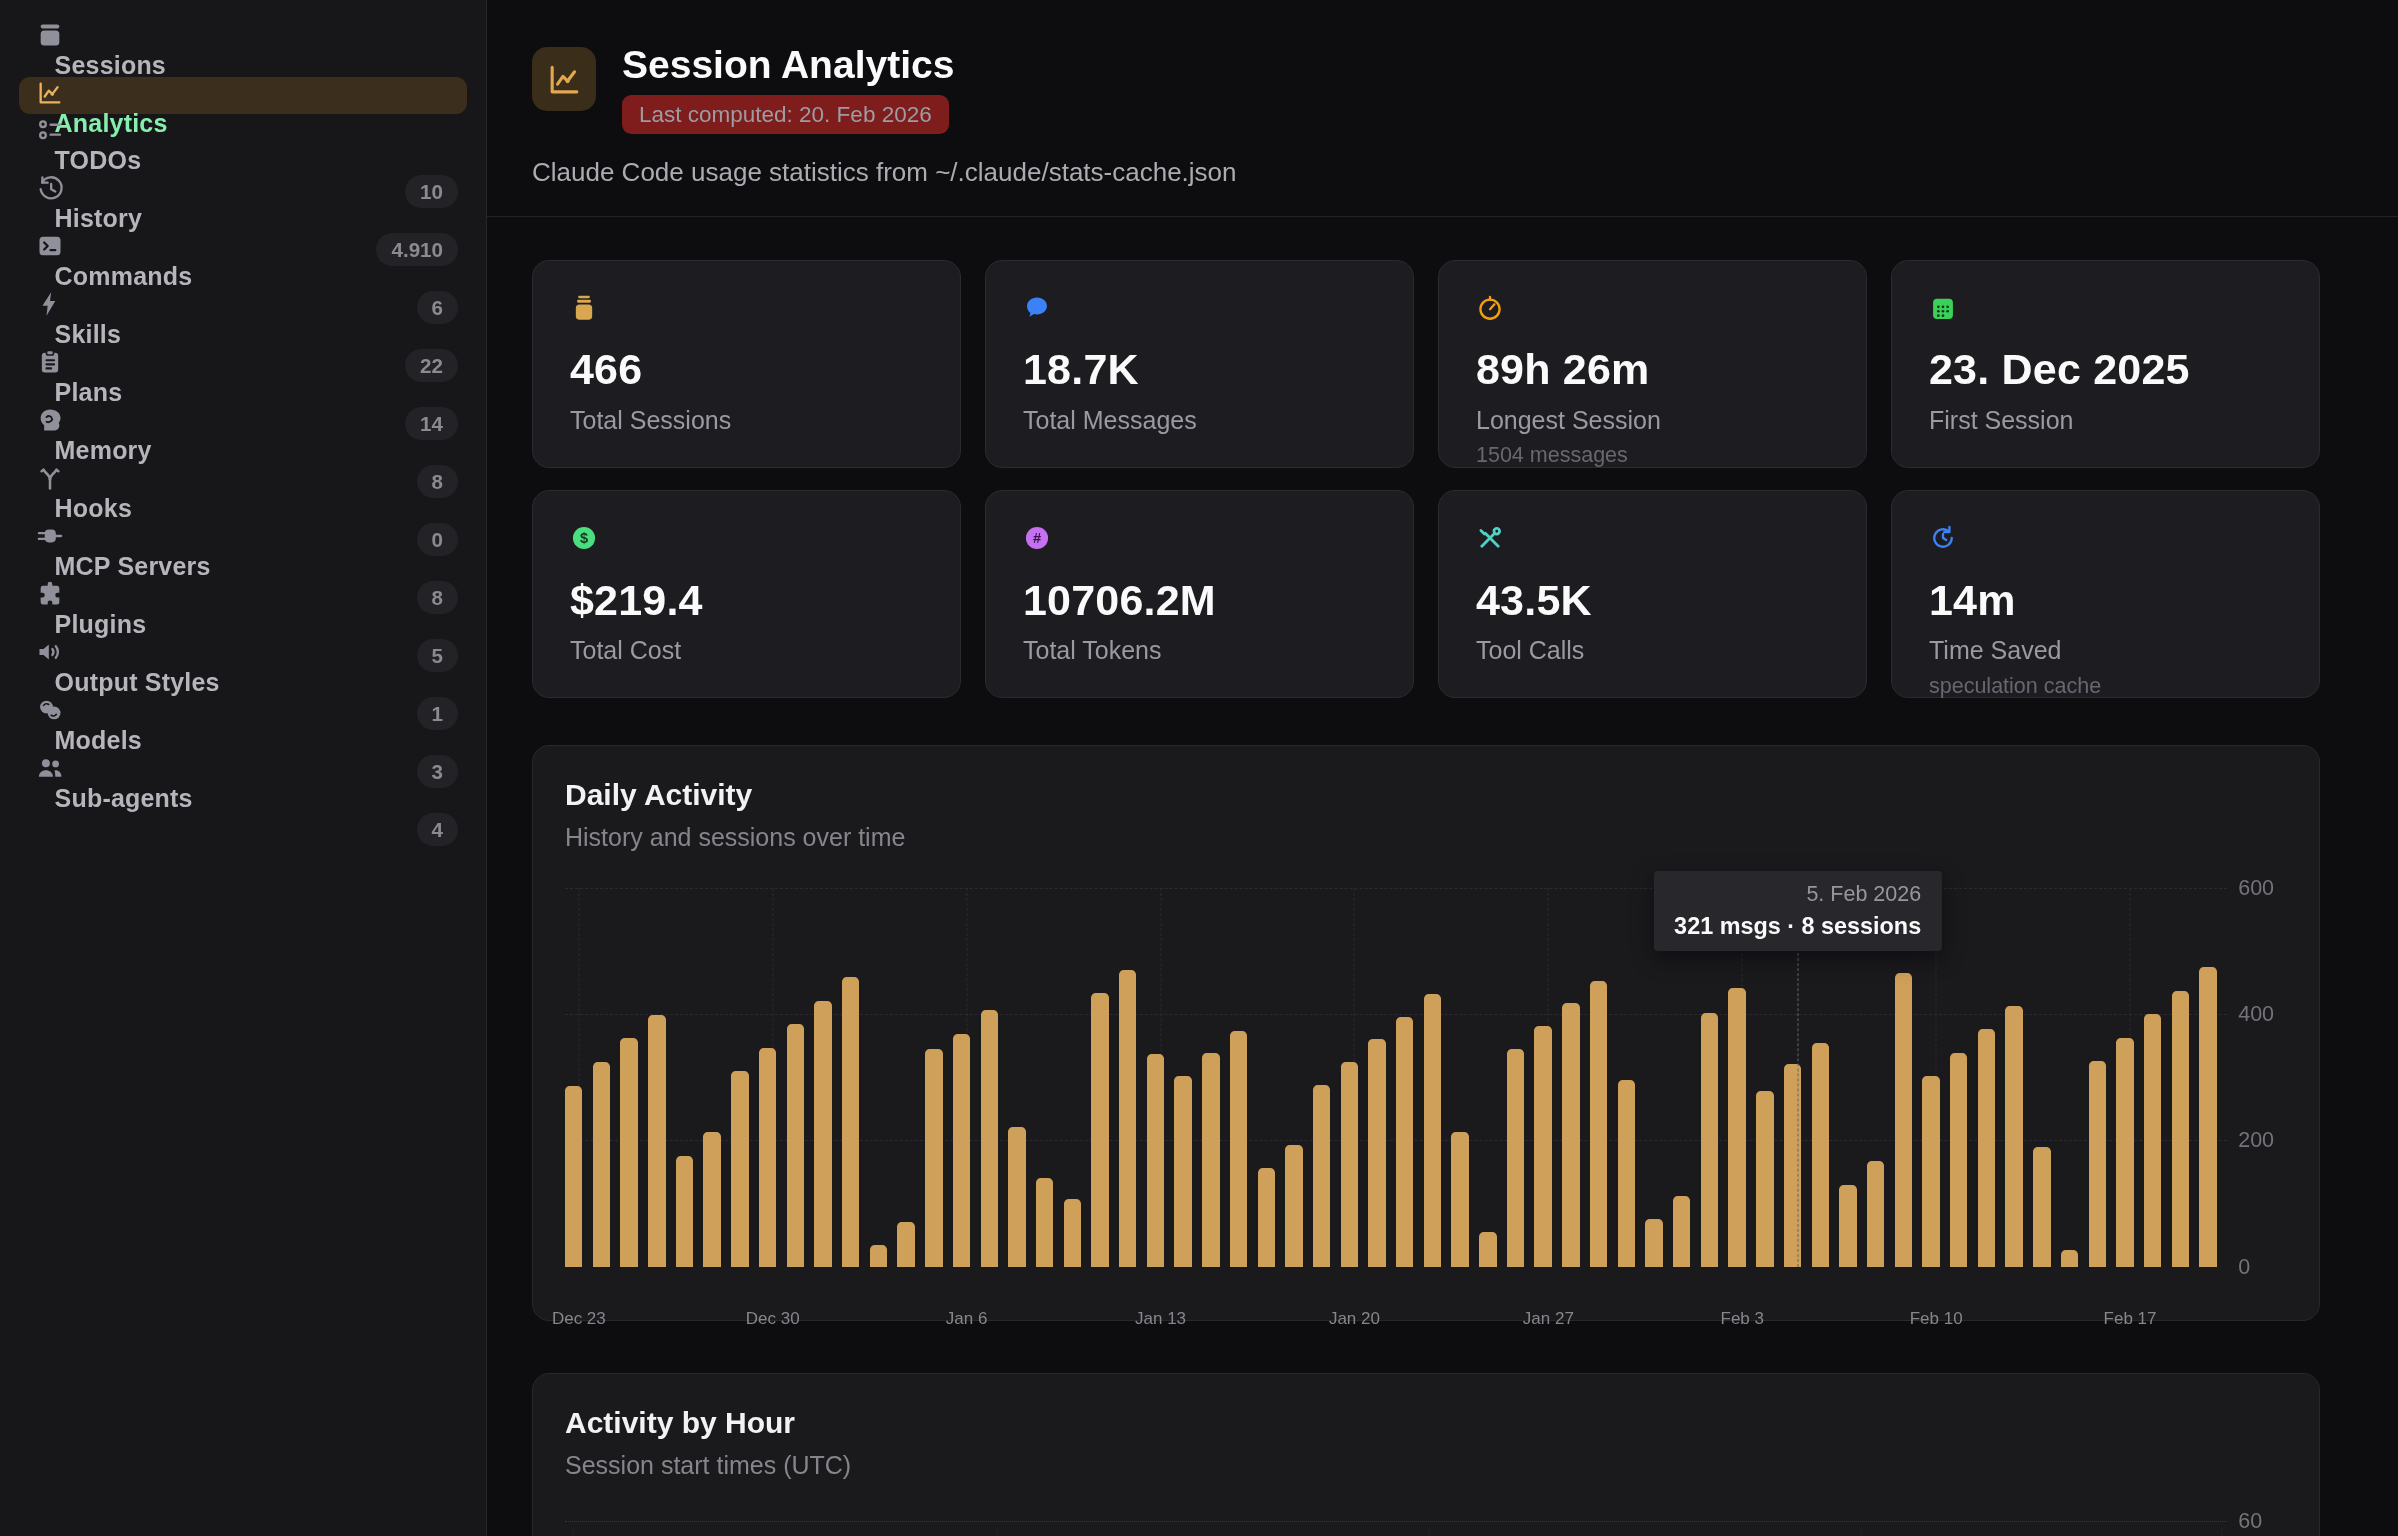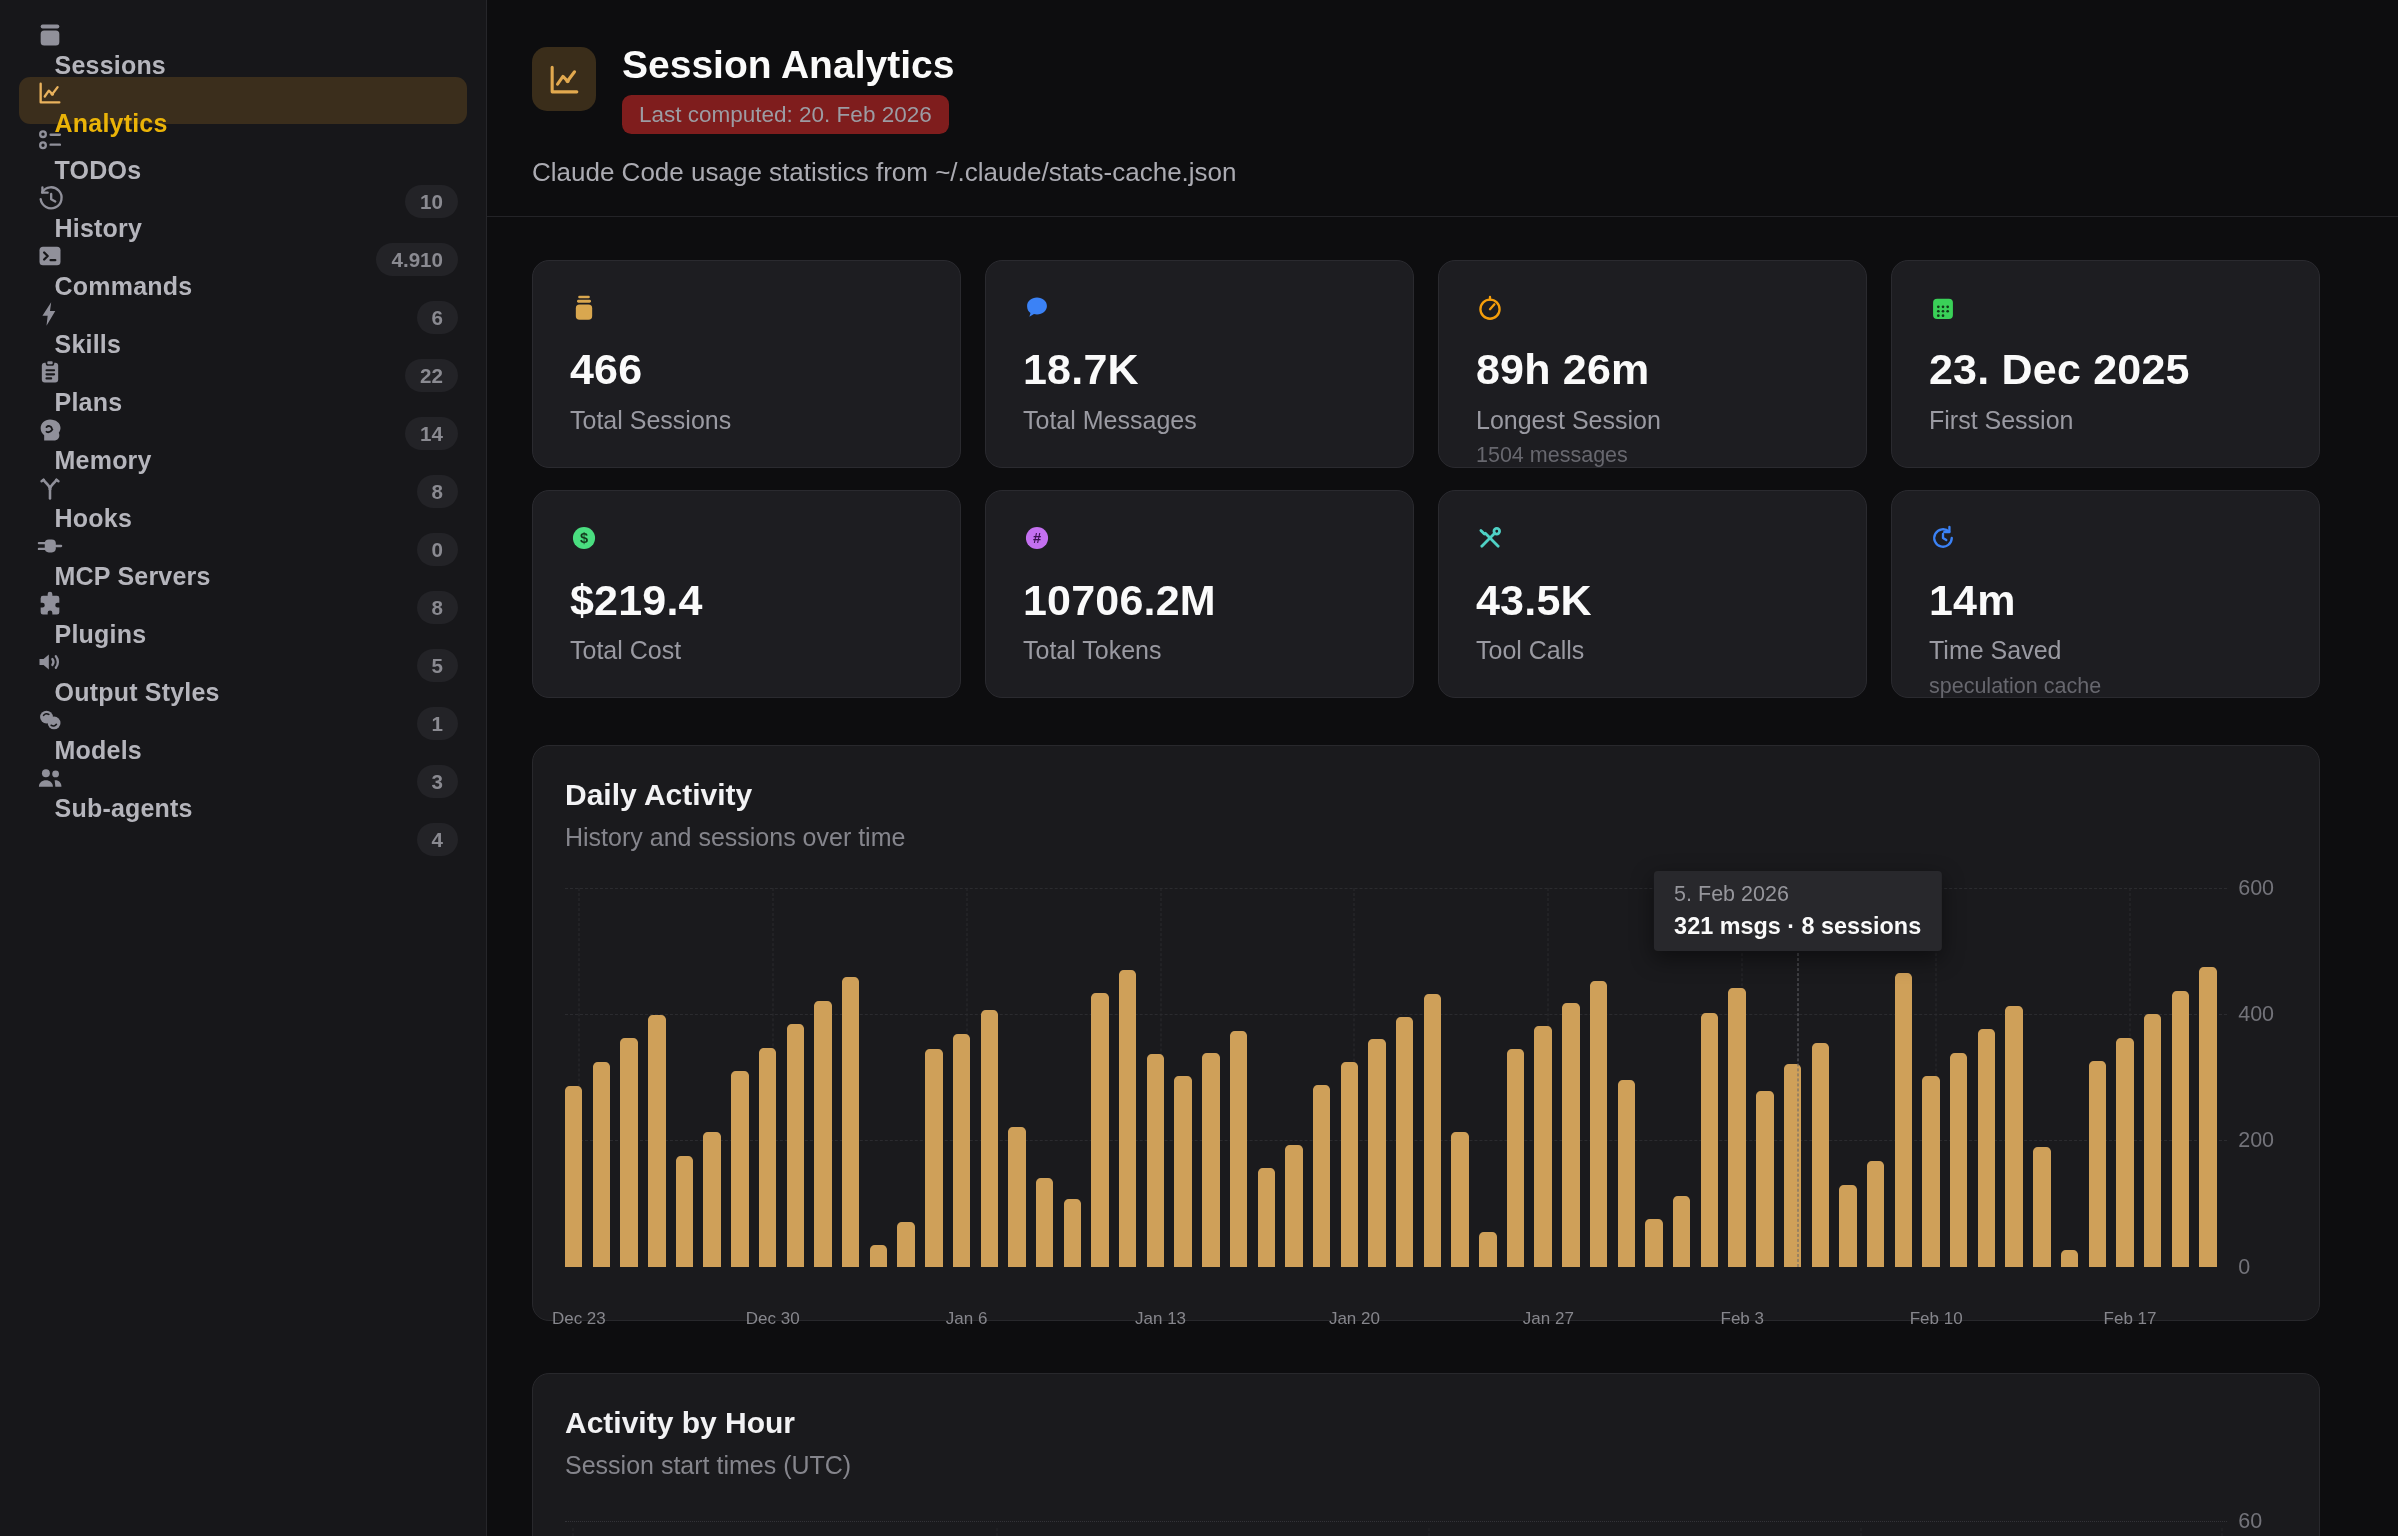--- a/index.html
+++ b/index.html
@@ -5,21 +5,21 @@
   html,body{margin:0;padding:0;background:#0d0d0f;font-family:"Liberation Sans",sans-serif;}
   *{box-sizing:border-box;}
   #page{position:relative;width:2399px;height:1537px;overflow:hidden;background:#0d0d0f;color:#fafafa;}
 
   
   .sidebar{position:absolute;left:0;top:0;bottom:0;width:487px;background:#17171a;border-right:0.9px solid #26262a;padding-top:19px;}
   .side-item{display:flex;align-items:flex-start;height:58px;padding:0 28px 0 34px;color:#b5b5bc;cursor:pointer;flex-direction:column;}
   .side-item .icon{width:32px;height:32px;display:flex;align-items:center;justify-content:center;color:#90909a;flex:0 0 32px;}
   .side-item .lbl{margin-left:20.6px;font-size:25px;font-weight:600;letter-spacing:0.2px;}
   .side-item .count{margin-left:auto;background:#232327;color:#8a8a91;font-size:20.6px;font-weight:600;padding:4.7px 15px;border-radius:936px;min-width:26px;text-align:center;}
-  .side-item.active{background:#3b2e1c;border-radius:11.2px;margin:0 19px;padding:0 15px;height:47px;color:#eab308;}
+  .side-item.active{background:#3b2e1c;border-radius:11.2px;margin:0 19px;padding:0 15px;height:37px;color:#86efac;}
   .side-item.active .icon{color:#e9b25d;}
   .icon svg{width:28px;height:28px;}
 
   
   .main{position:absolute;left:487px;top:0;right:0;bottom:0;}
   .header{padding:47px 79px 28px 45px;border-bottom:0.9px solid #232327;}
   .header-row{display:flex;align-items:flex-start;}
   .header-iconbox{width:64px;height:64px;border-radius:15px;background:#3a2d1a;color:#e2a94f;display:flex;align-items:center;justify-content:center;flex:0 0 64px;}
   .header-iconbox svg{width:37px;height:37px;}
   .header-text{margin-left:26px;}
@@ -45,21 +45,21 @@
   .hour-panel{height:403px;margin-top:52px;}
 
   .chart-wrap{position:relative;margin-top:36px;height:379px;width:calc(100% - 60px);}
   .hgrid{position:absolute;left:0;right:0;border-top:0.9px dashed #2b2b2f;}
   .vgrid{position:absolute;top:0;bottom:0;border-left:0.9px dashed #2b2b2f;transform:translateX(-50%);}
   .bar{position:absolute;bottom:0;background:#cfa059;border-radius:4.7px 4.7px 0 0;}
   .ylab{position:absolute;left:calc(100% + 11.2px);transform:translateY(-50%);font-size:21.5px;color:#73737a;}
   .xaxis{position:relative;width:calc(100% - 60px);height:39px;}
   .xlabel{position:absolute;top:13px;transform:translateX(-50%);font-size:17px;color:#86868c;white-space:nowrap;margin-top:29px;}
 
-  .tooltip{position:absolute;top:-17px;transform:translateX(-50%);background:#28282c;border-radius:4px;padding:11.2px 20.6px;text-align:left;white-space:nowrap;box-shadow:0 7.5px 22.5px rgba(0,0,0,.45);z-index:5;}
+  .tooltip{position:absolute;top:-17px;transform:translateX(-50%);background:#28282c;border-radius:4px;padding:11.2px 20.6px;text-align:right;white-space:nowrap;box-shadow:0 7.5px 22.5px rgba(0,0,0,.45);z-index:5;}
   .tooltip .tdate{font-size:21.5px;color:#96969c;}
   .tooltip .tval{margin-top:5.6px;font-size:23.4px;font-weight:700;color:#fafafa;}
   .crosshair{position:absolute;top:60px;bottom:0;border-left:1.9px dashed #65656b;transform:translateX(-50%);z-index:1;}
 
   .hour-wrap{position:relative;margin-top:41px;height:262px;width:calc(100% - 60px);}
   .hour-grid{position:absolute;left:0;right:0;top:0;border-top:1.9px dotted #333338;}
   .hour-vgrid{position:absolute;top:7.5px;height:244px;border-left:0.9px dashed #242428;transform:translateX(-50%);}
 </style>
 </head>
 <body>

